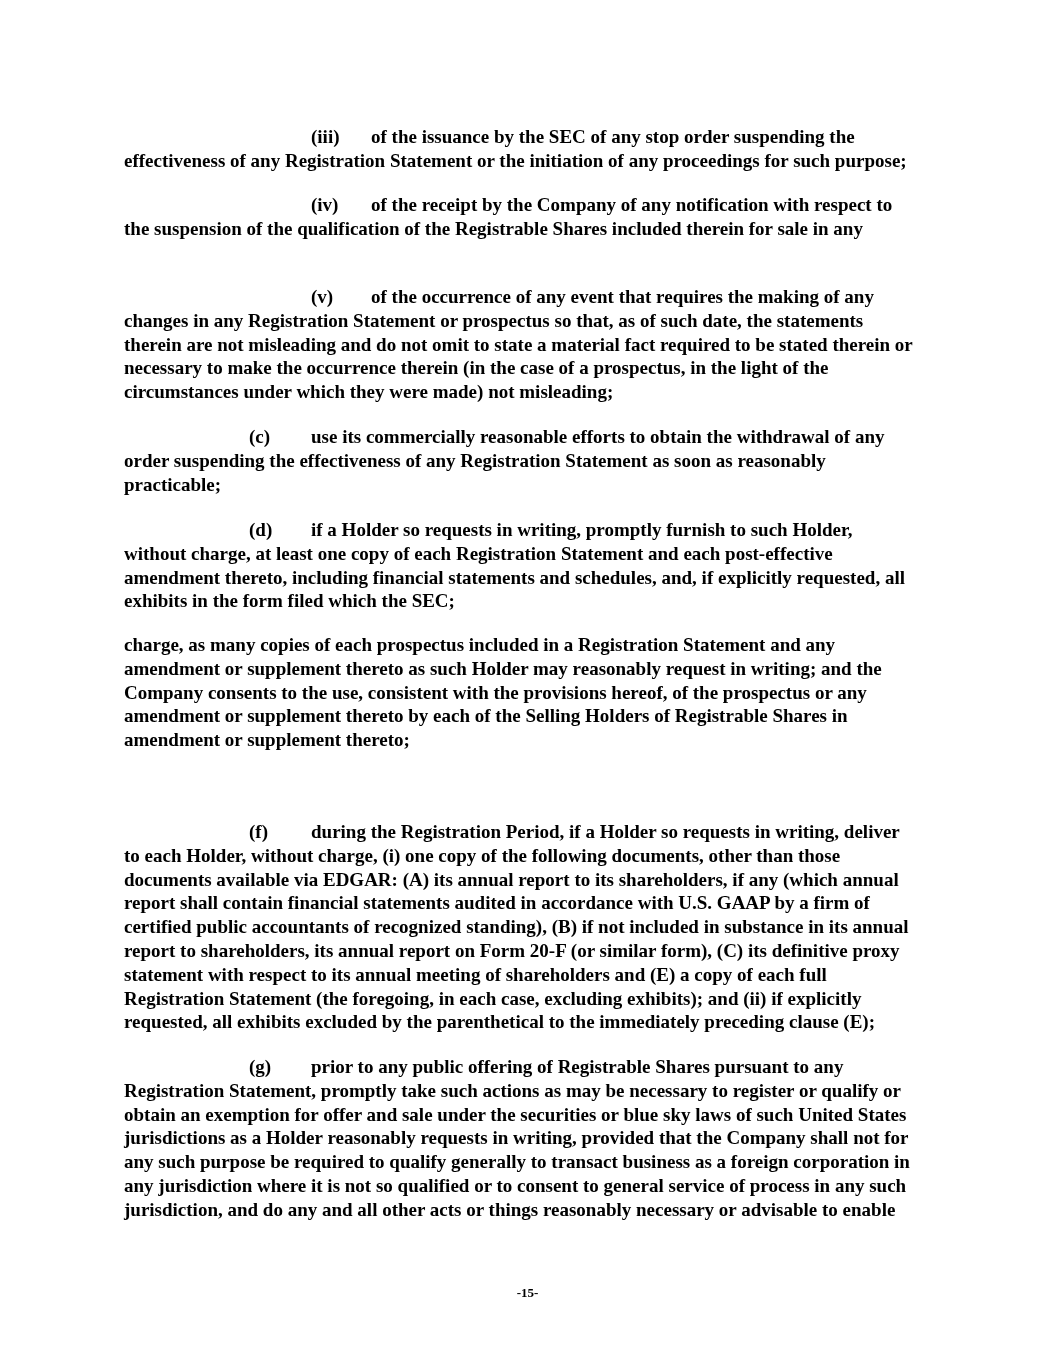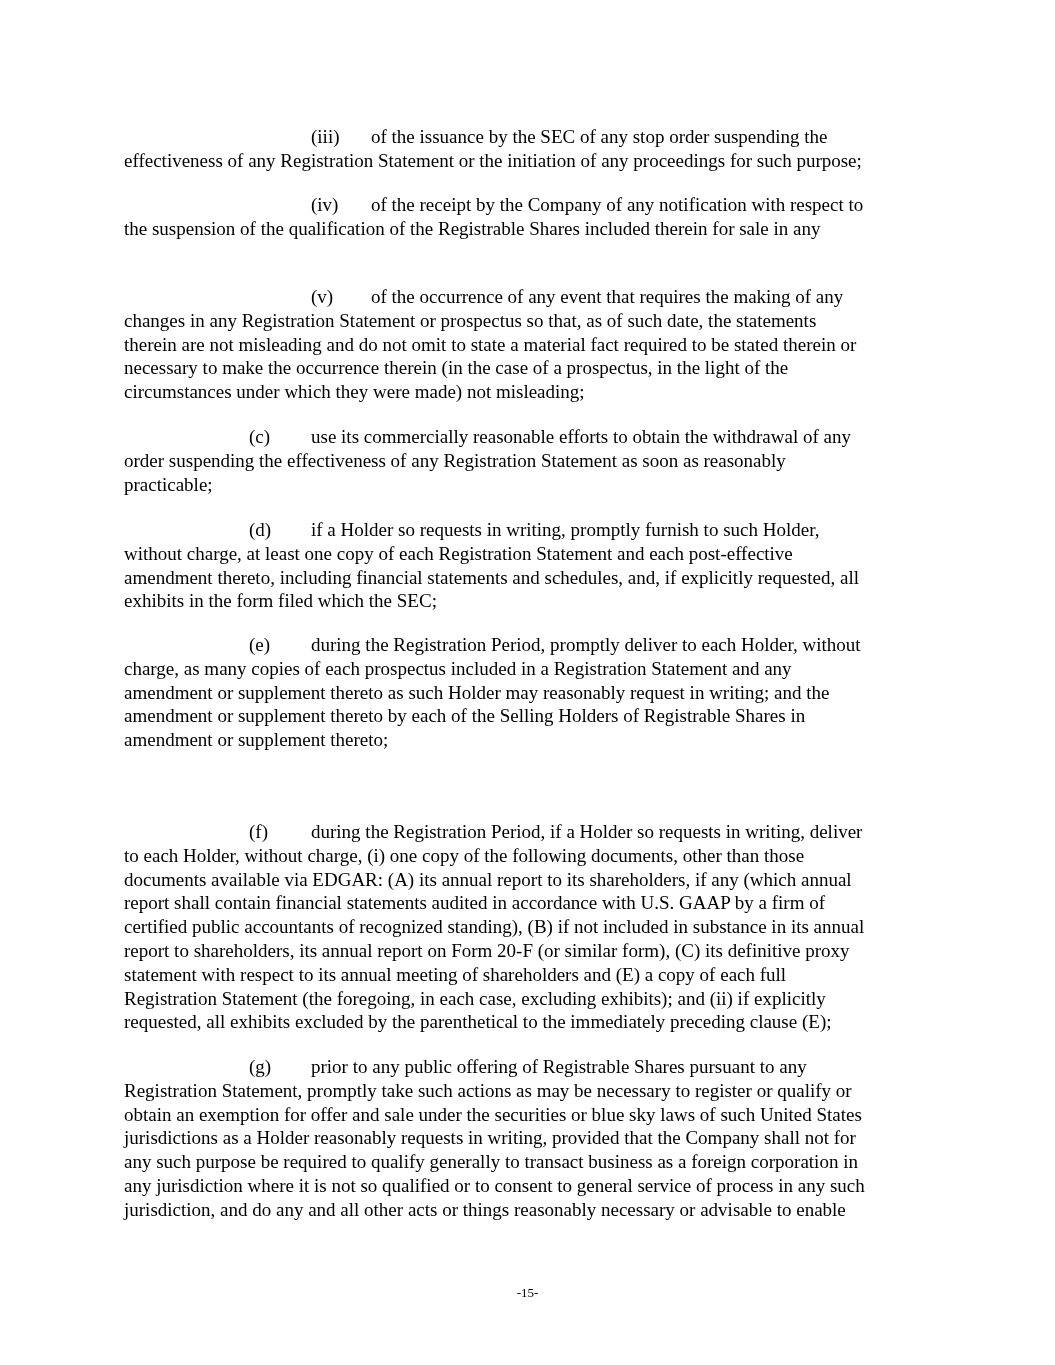--- a/index.html
+++ b/index.html
@@ -15,20 +15,21 @@
       font-family: "Liberation Serif", "DejaVu Serif", serif;
       color: #000000;
     }
     .page {
       position: absolute;
       left: 0;
       top: 0;
       width: 1055px;
       height: 1365px;
       background: #ffffff;
+      font-weight: bold;
     }
     .para {
       position: absolute;
       left: 124px;
       width: 820px;
       font-size: 19px;
       line-height: 23.8px;
     }
     .line {
       display: block;
@@ -85,23 +86,23 @@
   </div>
 
   <div class="para lvl1" style="top:518px;">
     <span class="first-line"><span class="label">(d)</span><span>if a Holder so requests in writing, promptly furnish to such Holder,</span></span>
     <span class="line">without charge, at least one copy of each Registration Statement and each post-effective</span>
     <span class="line">amendment thereto, including financial statements and schedules, and, if explicitly requested, all</span>
     <span class="line">exhibits in the form filed which the SEC;</span>
   </div>
 
   <div class="para lvl1" style="top:633px;">
-    <span class="first-line"><span class="label">(e)</span><span>during the Registration Period, promptly deliver to each Holder, without</span></span>
     <span class="line">charge, as many copies of each prospectus included in a Registration Statement and any</span>
     <span class="line">amendment or supplement thereto as such Holder may reasonably request in writing; and the</span>
+    <span class="line">Company consents to the use, consistent with the provisions hereof, of the prospectus or any</span>
     <span class="line">amendment or supplement thereto by each of the Selling Holders of Registrable Shares in</span>
     <span class="line">amendment or supplement thereto;</span>
   </div>
 
   <div class="para lvl1" style="top:820px;">
     <span class="first-line"><span class="label">(f)</span><span>during the Registration Period, if a Holder so requests in writing, deliver</span></span>
     <span class="line">to each Holder, without charge, (i) one copy of the following documents, other than those</span>
     <span class="line">documents available via EDGAR: (A) its annual report to its shareholders, if any (which annual</span>
     <span class="line">report shall contain financial statements audited in accordance with U.S. GAAP by a firm of</span>
     <span class="line">certified public accountants of recognized standing), (B) if not included in substance in its annual</span>

